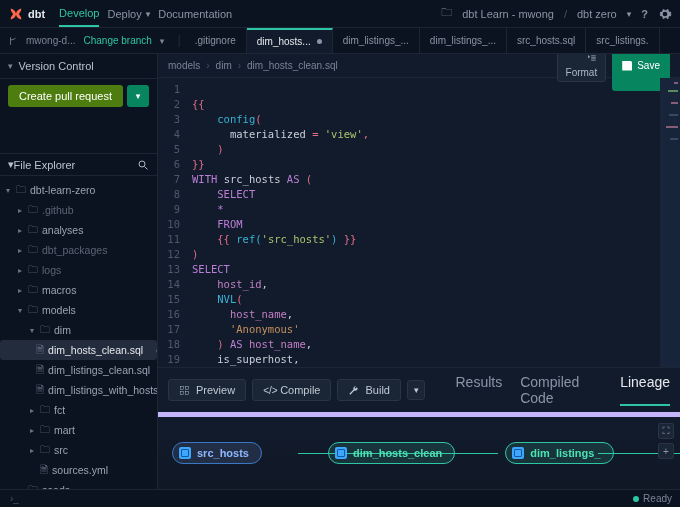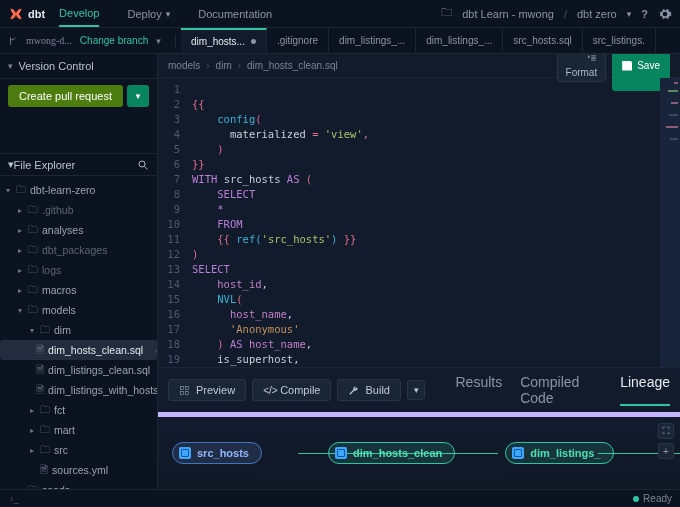--- a/index.html
+++ b/index.html
@@ -1,30 +1,30 @@
 <!DOCTYPE html>
 <html><head>
 <meta charset="utf-8">
 <style>
   * { margin:0; padding:0; box-sizing:border-box; }
   html,body { width:680px; height:507px; font-family:-apple-system,BlinkMacSystemFont,"Segoe UI",Helvetica,sans-serif; background:#0c1320; color:#c0c8d2; font-size:11px; overflow:hidden; }
   
   .topbar { display:flex; align-items:center; height:28px; background:#0c1320; border-bottom:1px solid #1d2635; padding:0 8px; gap:14px; position:relative; }
   .logo { display:flex; align-items:center; gap:4px; font-weight:700; color:#e6e9ed; }
   .logo svg { width:16px; height:16px; }
-  .nav-tabs { display:flex; gap:28px; height:100%; }
+  .nav-tabs { display:flex; gap:8px; height:100%; }
   .nav-tab { color:#8a94a5; cursor:pointer; height:100%; display:flex; align-items:center; gap:4px; }
   .nav-tab.active { color:#2ec5a4; border-bottom:2px solid #2ec5a4; }
   .top-right { position:absolute; right:8px; display:flex; align-items:center; gap:10px; color:#8a94a5; }
   .folder-glyph { color:#8a94a5; }
   .caret { font-size:9px; }
   
   .bar2 { display:flex; align-items:center; height:26px; background:#0c1320; border-bottom:1px solid #1d2635; padding:0 8px; font-size:10px; }
   .bar2-left { display:flex; gap:8px; align-items:center; }
-  .branch { color:#7a8496;font-family:Liberation Serif, serif; }
+  .branch { color:#7a8496; }
   .change { color:#2ec5a4; }
   .bar2-left .caret { color:#7a8496; }
   .bar2-divider { color:#2b3443; margin-left:4px; }
   .file-tabs { display:flex; height:100%; margin-left:2px; overflow:hidden; }
   .file-tab { display:flex; align-items:center; gap:6px; padding:0 10px; color:#8a94a5; border-right:1px solid #1d2635; white-space:nowrap; max-width:100px; overflow:hidden; text-overflow:ellipsis; }
   .file-tab .dot { width:5px;height:5px;border-radius:50%;background:#8a94a5;flex-shrink:0; }
   .file-tab.active { background:#121b2c; color:#e6e9ed; border-top:2px solid #2ec5a4; }
   
   .main { display:flex; height:calc(100% - 54px - 18px); }
   
@@ -136,26 +136,26 @@
   <div class="bar2-left">
     <svg width="10" height="10" viewBox="0 0 24 24">
         <path fill="none" stroke="#7a8496" stroke-width="2" d="M6 3v18M6 9c6 0 6 0 12-4M18 5a2 2 0 100-0"></path>
       </svg>
     <span class="branch">mwong-d...</span>
     <span class="change">Change branch</span>
     <span class="caret">▾</span>
     <span class="bar2-divider">│</span>
   </div>
   <div class="file-tabs">
+    <div class="file-tab">
+        <span>.gitignore</span>
+      </div>
     <div class="file-tab active">
         <span>dim_hosts...</span>
         <span class="dot"></span>
-      </div>
-    <div class="file-tab">
-        <span>.gitignore</span>
       </div>
     <div class="file-tab">
         <span>dim_listings_...</span>
       </div>
     <div class="file-tab">
         <span>dim_listings_...</span>
       </div>
     <div class="file-tab">
         <span>src_hosts.sql</span>
       </div>

